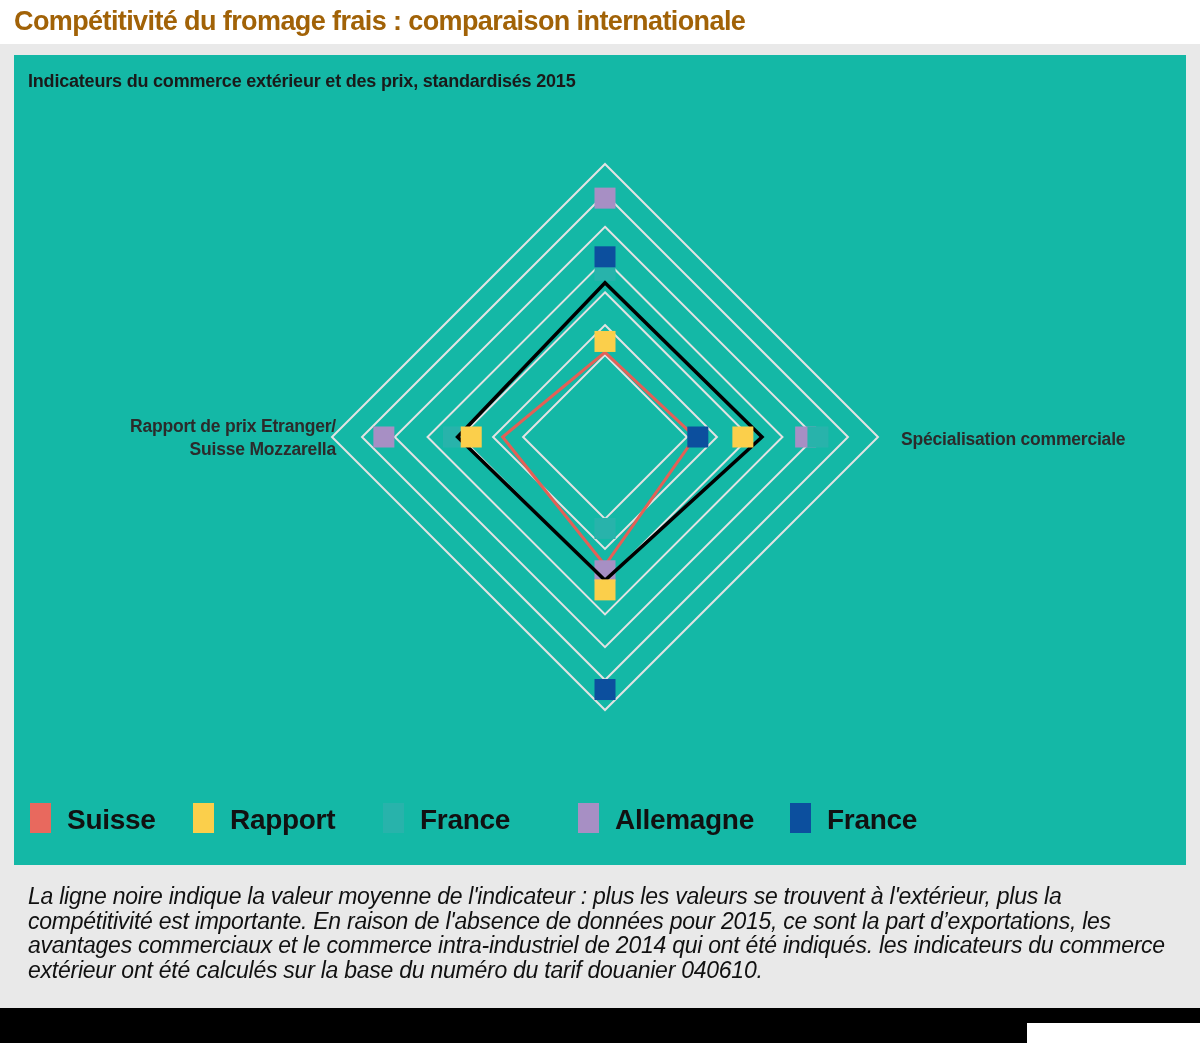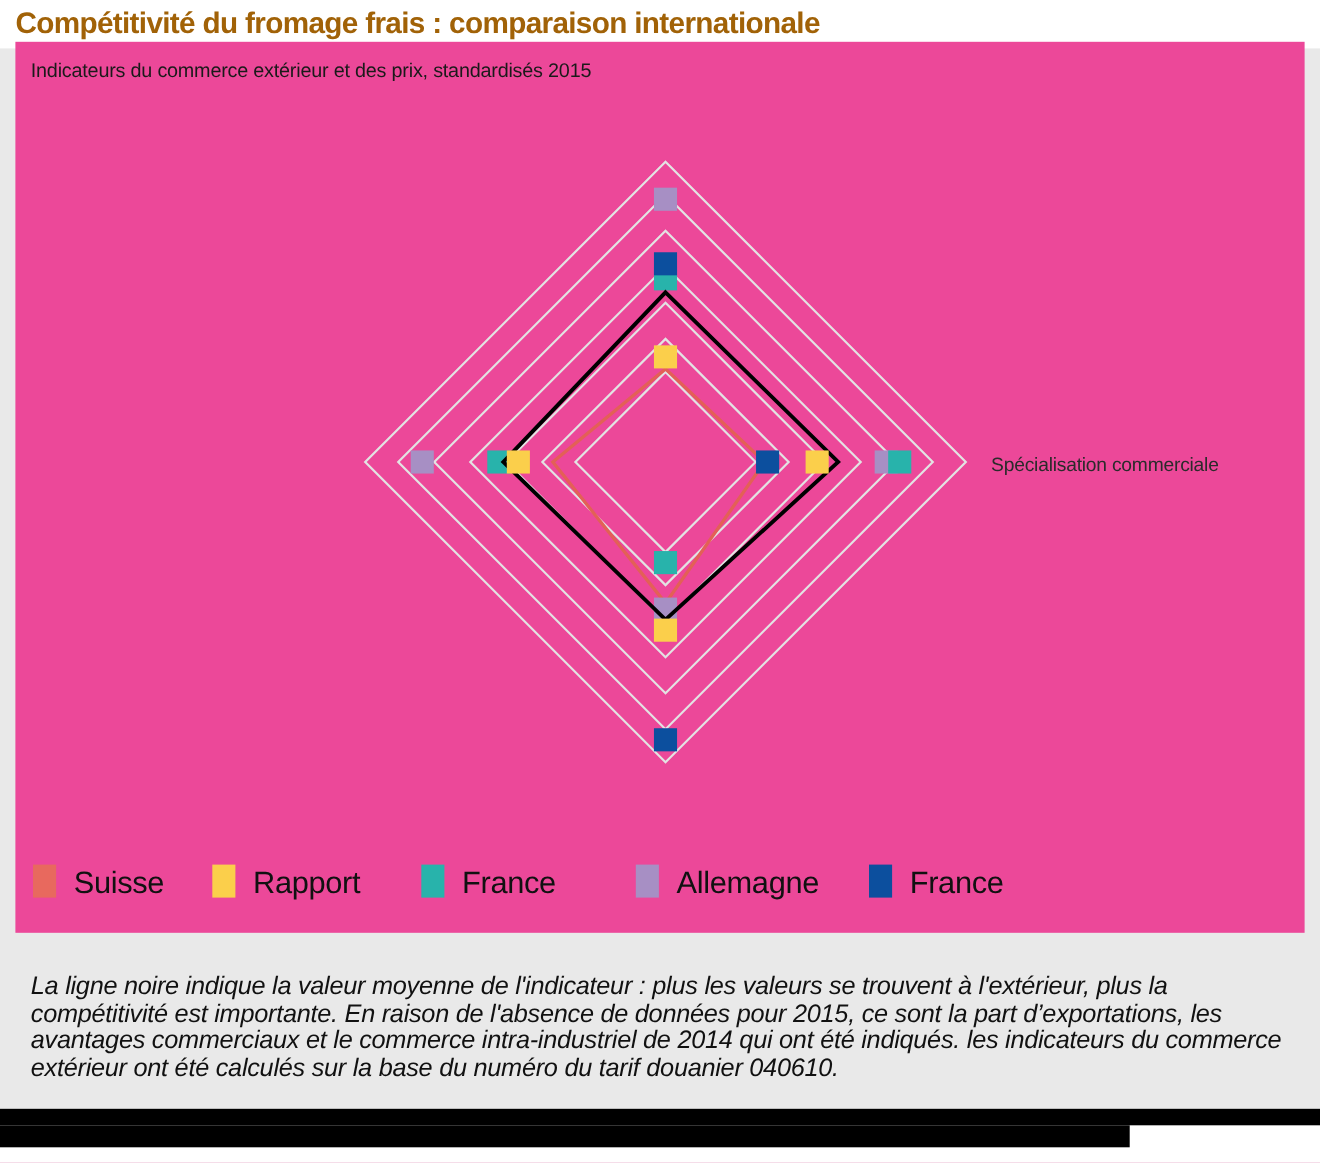--- a/index.html
+++ b/index.html
@@ -10,21 +10,21 @@
     -webkit-font-smoothing:antialiased;
   }
   .title-band{
     position:absolute;left:0;top:0;width:1200px;height:44px;background:#ffffff;
   }
   .page-title{
     position:absolute;left:14px;top:6px;
     font-size:27px;font-weight:bold;color:#a16207;letter-spacing:-0.6px;
   }
   .panel{
-    position:absolute;left:14px;top:38px;width:1172px;height:810px;background:#ec4899;
+    position:absolute;left:14px;top:55px;width:1172px;height:810px;background:#14b8a6;font-weight:bold;
   }
   .subtitle{
     position:absolute;left:14px;top:16px;
     font-size:18px;color:#1a1a1a;letter-spacing:-0.2px;
   }
   .radar-svg{position:absolute;left:0;top:0;}
   .axis-label{
     position:absolute;font-size:17.5px;color:#2b2b2b;letter-spacing:-0.2px;line-height:23px;
   }
   .axis-top{left:441px;top:80px;width:300px;text-align:center;}
@@ -85,20 +85,24 @@
       <rect x="580.5" y="275.95" width="21" height="21" fill="#fbcf4b"></rect>
       <rect x="718.365" y="371.5" width="21" height="21" fill="#fbcf4b"></rect>
       <rect x="580.5" y="524.38" width="21" height="21" fill="#fbcf4b"></rect>
       <rect x="446.73" y="371.5" width="21" height="21" fill="#fbcf4b"></rect>
       <rect x="580.5" y="191.32" width="21" height="21" fill="#0c4f9e"></rect>
       <rect x="673.32" y="371.5" width="21" height="21" fill="#0c4f9e"></rect>
       <rect x="580.5" y="624.025" width="21" height="21" fill="#0c4f9e"></rect>
     </svg>
 
   <div class="axis-label axis-right">Spécialisation commerciale</div>
+  <div class="axis-label axis-left" id="axis-left">
+      <div>Rapport de prix Etranger/</div>
+      <div>Suisse Mozzarella</div>
+    </div>
 
   <div class="legend" id="legend">
       <div class="legend-item" style="left: 16px;">
         <div class="legend-swatch" style="background: rgb(232, 105, 94);"></div>
         <div class="legend-label">Suisse</div>
       </div>
       <div class="legend-item" style="left: 179px;">
         <div class="legend-swatch" style="background: rgb(251, 207, 75);"></div>
         <div class="legend-label">Rapport</div>
       </div>

